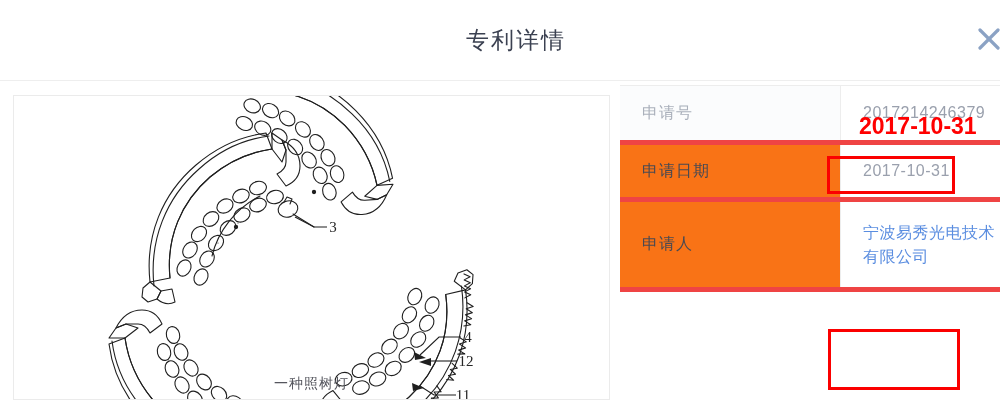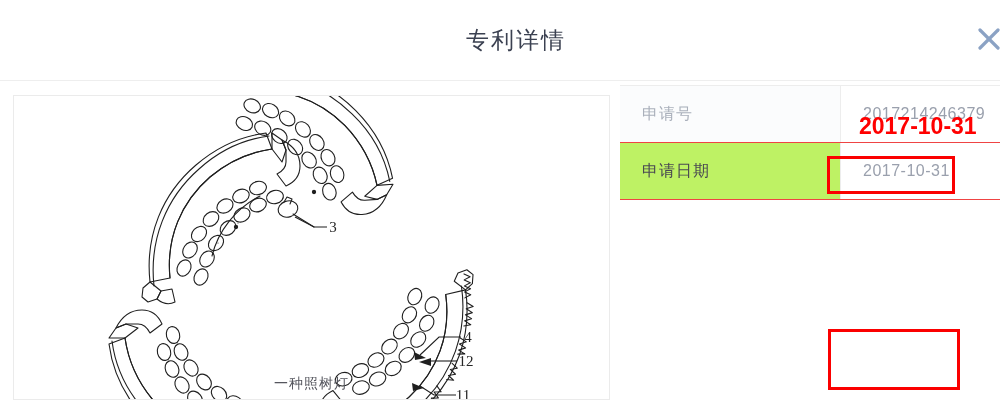--- a/index.html
+++ b/index.html
@@ -85,28 +85,28 @@
   .info-table {
     position: absolute;
     left: 620px;
     top: 5px;
     width: 380px;
     border-collapse: collapse;
     table-layout: fixed;
   }
   .info-table tr { height: 57px; }
   .info-table td {
-    border-bottom: 1px solid #ef4444;
+    border-bottom: 5px solid #ef4444;
     padding: 0 0 0 22px;
     vertical-align: middle;
     font-size: 16px;
   }
   .info-table td.label {
     width: 198px;
-    background: #bef264;
+    background: #f97316;
     color: #4a4a52;
     border-right: 1px solid #ededed;
     letter-spacing: 1px;
   }
   .info-table td.value {
     background: #ffffff;
     color: #9aa0ad;
     position: relative;
     letter-spacing: 0.5px;
   }
@@ -330,18 +330,24 @@
         <td class="label">申请号</td>
         <td class="value">
           <span>2017214246379</span>
           <span class="red-overlay">2017-10-31</span>
         </td>
       </tr>
       <tr class="r2">
         <td class="label">申请日期</td>
         <td class="value">2017-10-31</td>
       </tr>
+      <tr class="r5">
+        <td class="label">申请人</td>
+        <td class="value">
+          <span class="value-link">宁波易秀光电技术有限公司</span>
+        </td>
+      </tr>
     </tbody>
   </table>
 </div>
 
 <div class="red-box" id="red-box-date"></div>
 <div class="red-box" id="red-box-applicant"></div>
 
 </body></html>

